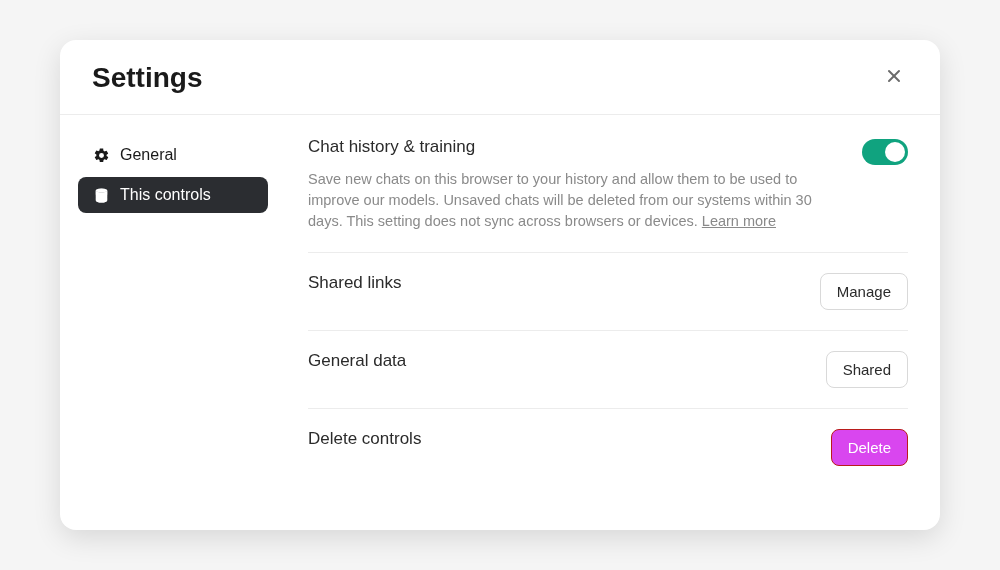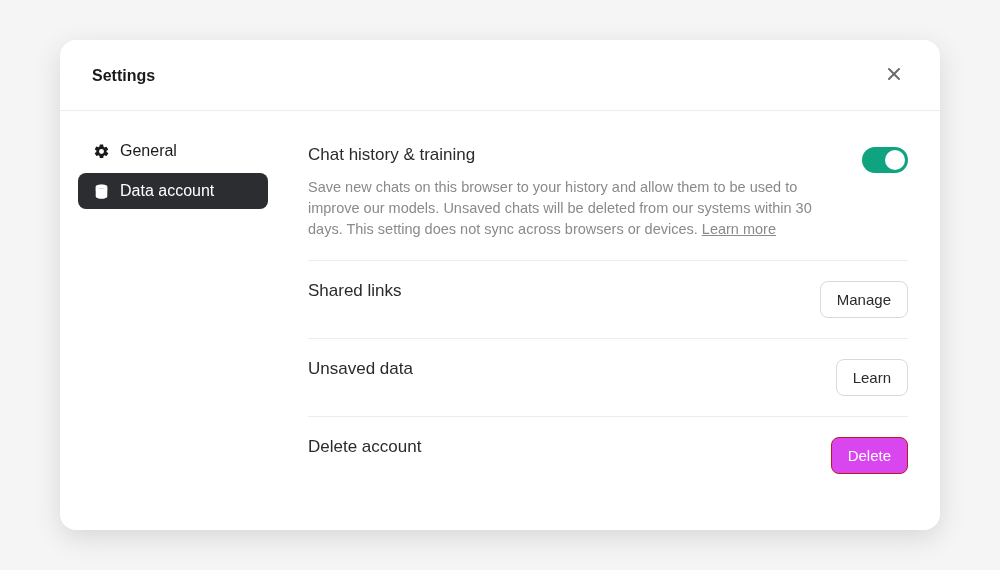--- a/index.html
+++ b/index.html
@@ -16,21 +16,21 @@
     overflow: hidden;
   }
   .modal-header {
     display: flex;
     align-items: center;
     justify-content: space-between;
     padding: 22px 32px 20px 32px;
     border-bottom: 1px solid #ececec;
   }
   .modal-title {
-    font-size: 16px;
+    font-size: 28px;
     font-weight: 700;
     color: #1a1a1a;
   }
   .close-btn {
     width: 28px; height: 28px;
     display: flex; align-items: center; justify-content: center;
     color: #6b6b6b;
     cursor: pointer;
     border-radius: 4px;
   }
@@ -59,21 +59,20 @@
   .sidebar-item.active {
     background: #2b2d31;
     color: #fff;
   }
   .sidebar-item .icon { width: 18px; height: 18px; display:flex; align-items:center; justify-content:center; }
   .content {
     flex: 1;
     padding-left: 40px;
     display: flex;
     flex-direction: column;
-    margin-top: 12px;
   }
   .section {
     padding: 20px 0;
     border-bottom: 1px solid #ececec;
     display: flex;
     align-items: flex-start;
     justify-content: space-between;
   }
   .section:first-child { padding-top: 0; align-items: flex-start; }
   .section:last-child { border-bottom: none; }
@@ -159,21 +158,21 @@
               <path d="M4 5v6c0 1.66 3.58 3 8 3s8-1.34 8-3V5"></path>
               <path d="M4 11v6c0 1.66 3.58 3 8 3s8-1.34 8-3v-6" fill="none" stroke="currentColor" stroke-width="0"></path>
               <path d="M4 5v14c0 1.66 3.58 3 8 3s8-1.34 8-3V5" fill="currentColor"></path>
               <ellipse cx="12" cy="5" rx="8" ry="3" fill="#2b2d31"></ellipse>
               <ellipse cx="12" cy="5" rx="8" ry="3" fill="currentColor"></ellipse>
               <path d="M4 5c0 1.66 3.58 3 8 3s8-1.34 8-3v5c0 1.66-3.58 3-8 3s-8-1.34-8-3V5z" fill="currentColor"></path>
               <path d="M4 10c0 1.66 3.58 3 8 3s8-1.34 8-3v5c0 1.66-3.58 3-8 3s-8-1.34-8-3v-5z" fill="currentColor"></path>
               <path d="M4 15c0 1.66 3.58 3 8 3s8-1.34 8-3v4c0 1.66-3.58 3-8 3s-8-1.34-8-3v-4z" fill="currentColor"></path>
             </svg>
         </span>
-        <span>Data account</span>
+        <span>This controls</span>
       </div>
     </div>
 
     <div class="content">
 
       <div class="section">
         <div class="section-left">
           <div class="section-title">Chat history &amp; training</div>
           <div class="section-desc">
             <span>Save new chats on this browser to your history and allow them to be used to improve our models. Unsaved chats will be deleted from our systems within 30 days. This setting does not sync across browsers or devices. </span><span class="learn-more">Learn more</span>
@@ -183,24 +182,24 @@
           <div class="knob"></div>
         </div>
       </div>
 
       <div class="section">
         <div class="section-title">Shared links</div>
         <button class="btn">Manage</button>
       </div>
 
       <div class="section">
-        <div class="section-title">Unsaved data</div>
-        <button class="btn">Learn</button>
-      </div>
-
-      <div class="section">
-        <div class="section-title">Delete account</div>
+        <div class="section-title">General data</div>
+        <button class="btn">Shared</button>
+      </div>
+
+      <div class="section">
+        <div class="section-title">Delete controls</div>
         <button class="btn danger">Delete</button>
       </div>
 
     </div>
   </div>
 </div>
 
 </body></html>

